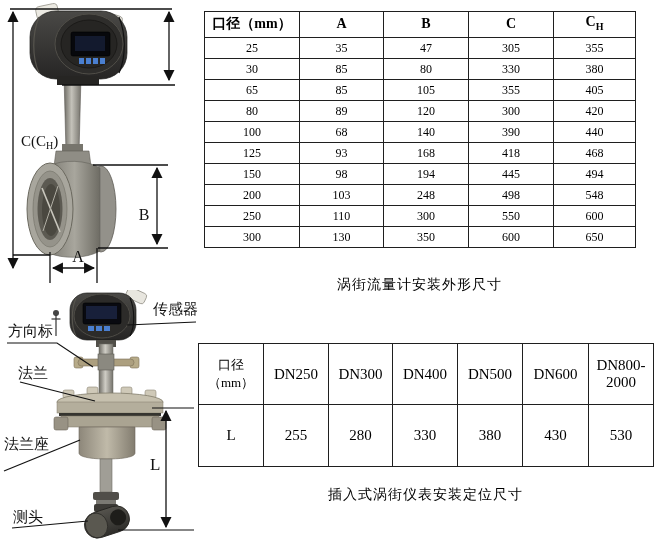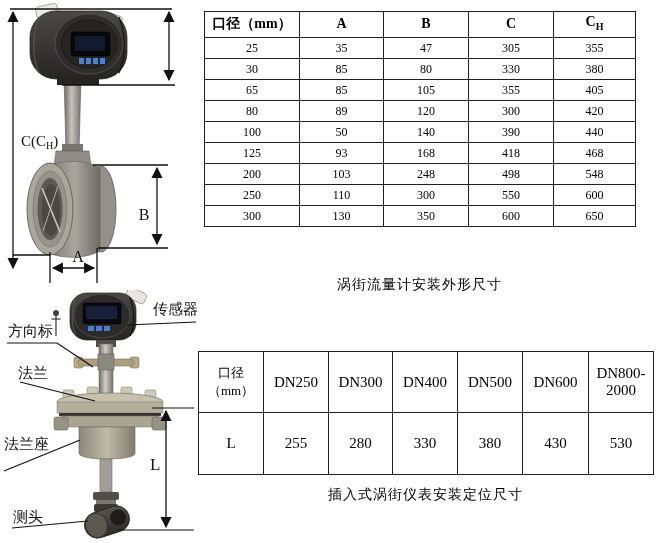--- a/index.html
+++ b/index.html
@@ -7,21 +7,21 @@
         font-family:"Liberation Serif","DejaVu Serif",serif;color:#000;}
   svg text{font-family:"Liberation Serif","DejaVu Serif",serif;fill:#111;}
   .fig{position:absolute;left:0;}
   .fig1{top:0;}
   .fig2{top:290px;}
   table{border-collapse:collapse;table-layout:fixed;position:absolute;background:#fff;}
   .t1{left:204px;top:11px;width:431px;}
   .t1 td{border:1px solid #1f1f1f;height:20px;line-height:20px;text-align:center;
          font-size:12px;padding:0;overflow:hidden;}
   .t1 thead td{font-size:14px;font-weight:bold;}
-  .t2{left:198px;top:351px;width:455px;}
+  .t2{left:198px;top:343px;width:455px;}
   .t2 td{border:1px solid #1f1f1f;text-align:center;padding:0;font-size:15px;vertical-align:middle;}
   .t2 .hrow td{height:60px;}
   .t2 .vrow td{height:61px;font-size:15px;}
   .t2 .small{font-size:13px;}
   .caption{position:absolute;text-align:center;font-size:14px;letter-spacing:1px;}
   .cap1{left:204px;top:276px;width:431px;}
   .cap2{left:198px;top:486px;width:455px;}
   sub.chsub{font-size:10px;}
 </style>
 </head>
@@ -239,31 +239,38 @@
         </tr>
         <tr>
           <td>80</td>
           <td>89</td>
           <td>120</td>
           <td>300</td>
           <td>420</td>
         </tr>
         <tr>
           <td>100</td>
-          <td>50</td>
+          <td>68</td>
           <td>140</td>
           <td>390</td>
           <td>440</td>
         </tr>
         <tr>
           <td>125</td>
           <td>93</td>
           <td>168</td>
           <td>418</td>
           <td>468</td>
+        </tr>
+        <tr>
+          <td>150</td>
+          <td>98</td>
+          <td>194</td>
+          <td>445</td>
+          <td>494</td>
         </tr>
         <tr>
           <td>200</td>
           <td>103</td>
           <td>248</td>
           <td>498</td>
           <td>548</td>
         </tr>
         <tr>
           <td>250</td>

